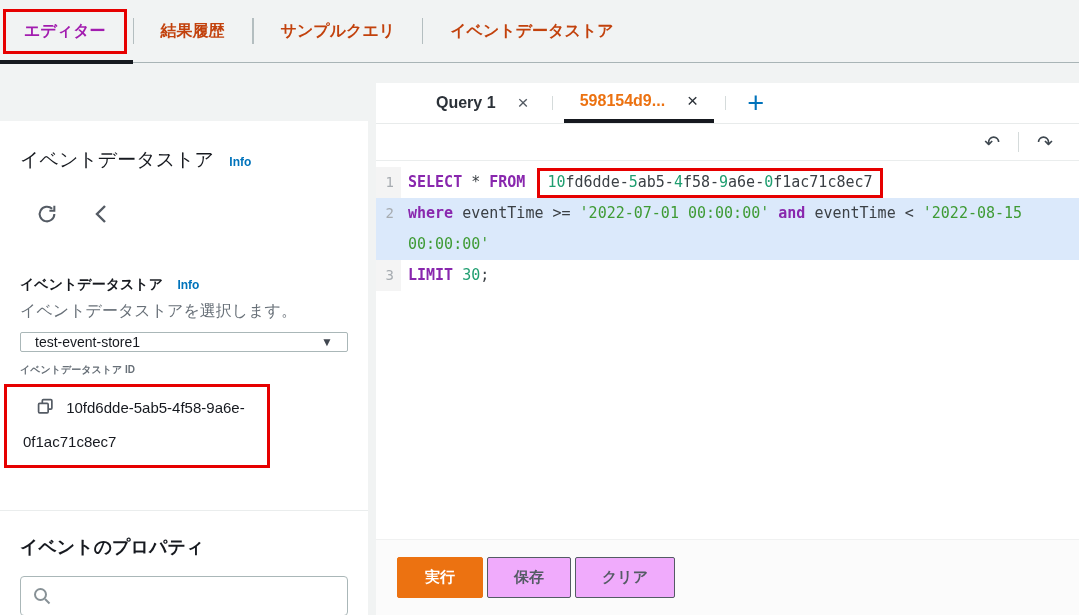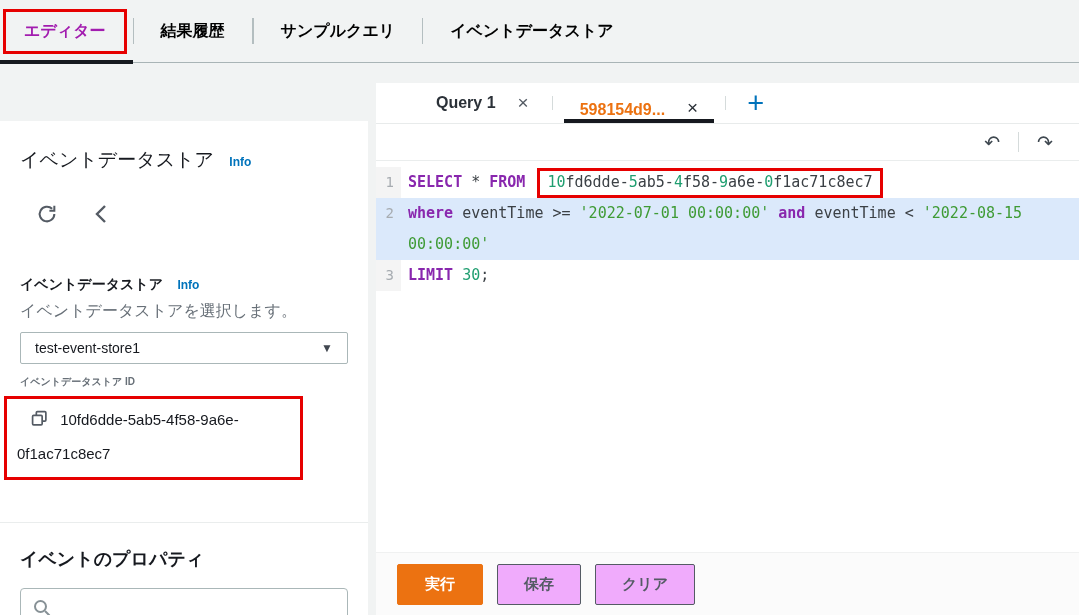--- a/index.html
+++ b/index.html
@@ -12,50 +12,50 @@
   
   .topbar {
     height:63px; background:#f1f3f3; border-bottom:1px solid #a9b4b6;
     display:flex; align-items:center; padding-left:3px; position:relative;
   }
   .topbar-underline {
     position:absolute; left:0; bottom:-2px; width:133px; height:4px;
     background:#16191f; z-index:3;
   }
   .toptab {
-    font-size:16px; font-weight:700; color:#000000;
+    font-size:16px; font-weight:700; color:#c2410c;
     padding:0 27px; white-space:nowrap; cursor:pointer;
   }
   .toptab-annotated {
     border:3px solid #e60000; color:#a21caf; padding:9px 18px; margin-right:6px;
   }
   .vsep { width:1px; height:26px; background:#b4bec0; flex:none; }
 
   
   .content { display:flex; gap:8px; padding-top:20px; height:552px; }
 
   
   .sidebar { width:368px; flex:none; background:#fff; padding:26px 20px 0;margin-top:38px; }
   .panel-title { font-size:19px; font-weight:400; margin:0; color:#16191f; }
   .info-link { color:#0073bb; font-size:12px; font-weight:700; margin-left:10px; text-decoration:none; }
   .icon-row { margin-top:30px; display:flex; align-items:center; gap:36px; padding-left:16px; }
   .icon-btn { cursor:pointer; display:inline-flex; }
   .store-section { margin-top:50px; }
   .store-label { font-size:14px; font-weight:700; color:#16191f; }
   .store-desc { font-size:16px; color:#687078; margin-top:7px; }
   .select {
-    margin-top:10px; height:32px; border:1px solid #aab7b8; border-radius:2px;
+    margin-top:10px; height:20px; border:1px solid #aab7b8; border-radius:2px;
     background:#fff; display:flex; align-items:center; justify-content:space-between;
     padding:0 14px; font-size:14px; cursor:pointer;
   }
   .select .caret { color:#414750; font-size:12px; }
   .id-label { margin-top:11px; font-size:10px; color:#687078;font-weight:bold; }
   .id-box {
-    margin-left:-16px; margin-top:7px; width:299px;
-    border:3px solid #e60000; padding:4px 8px 6px 10px;
+    margin-left:-16px; margin-top:7px; width:266px;
+    border:3px solid #e60000; padding:4px 8px 6px 16px;
     font-size:15px; line-height:34px; color:#16191f;
   }
   .id-box .copy-ic { margin:0 8px 0 14px; position:relative; top:2px; cursor:pointer; }
   .side-divider { margin:42px -20px 0; border-top:1px solid #eaeded; }
   .props-title { margin:24px 0 0; font-size:18px; font-weight:700; color:#16191f; }
   .search {
     margin-top:17px; height:40px; border:1px solid #aab7b8; border-radius:4px;
     background:#fff; display:flex; align-items:center; padding:0 12px;
   }
   .search input {
@@ -67,21 +67,21 @@
   .main { flex:1; min-width:0; background:#fff; display:flex; flex-direction:column; }
   .qtabs {
     height:41px; flex:none; display:flex; align-items:stretch;
     padding-left:48px; border-bottom:1px solid #e8ebeb;
   }
   .qtab {
     display:flex; align-items:center; gap:22px; padding:0 12px;
     font-size:16px; font-weight:700; color:#2b3138; cursor:pointer;
   }
   .qtab .x { font-size:19px; color:#545b64; font-weight:400; cursor:pointer; }
-  .qtab-active { color:#ec7211; border-bottom:4px solid #16191f; padding:0 16px;align-items:flex-end; }
+  .qtab-active { color:#ec7211; border-bottom:4px solid #16191f; padding:0 16px; }
   .qsep { width:1px; background:#d5dbdb; margin:13px 11px; flex:none; }
   .plus-btn {
     color:#0073bb; font-size:29px; font-weight:500; display:flex;
     align-items:center; padding:0 10px; cursor:pointer;
   }
   .toolbar {
     height:37px; flex:none; border-bottom:1px solid #eaeded;
     display:flex; align-items:center; justify-content:flex-end;
     padding-right:26px; color:#3f4850;
   }
@@ -102,22 +102,22 @@
   .eline.hl { background:#dbe9fb; }
   .eline.hl .gut { background:transparent; }
   .kw { color:#8927ae; font-weight:700; }
   .str { color:#3f9b35; }
   .num { color:#1f9e70; }
   .pl { color:#3b4045; }
   .idbox { border:3px solid #e60000; padding:2px 7px 4px; margin-left:3px; }
 
   
   .efooter {
-    flex:none; height:63px; background:#fbfbfb; border-top:1px solid #f0f1f1;
-    display:flex; align-items:center; gap:14px; padding-left:21px;
+    flex:none; height:76px; background:#fbfbfb; border-top:1px solid #f0f1f1;
+    display:flex; align-items:center; gap:4px; padding-left:21px;
   }
   .btn { font-size:15px; font-weight:700; border-radius:2px; cursor:pointer; font-family:inherit; }
   .btn-run { background:#ec7211; border:1px solid #ec7211; color:#fff; padding:10px 27px; }
   .btn-sec { background:#f0abfc; border:1px solid #545b64; color:#545b64; padding:10px 26px; }
 </style>
 </head>
 <body>
 
 <div class="topbar">
   <div class="toptab toptab-annotated">

